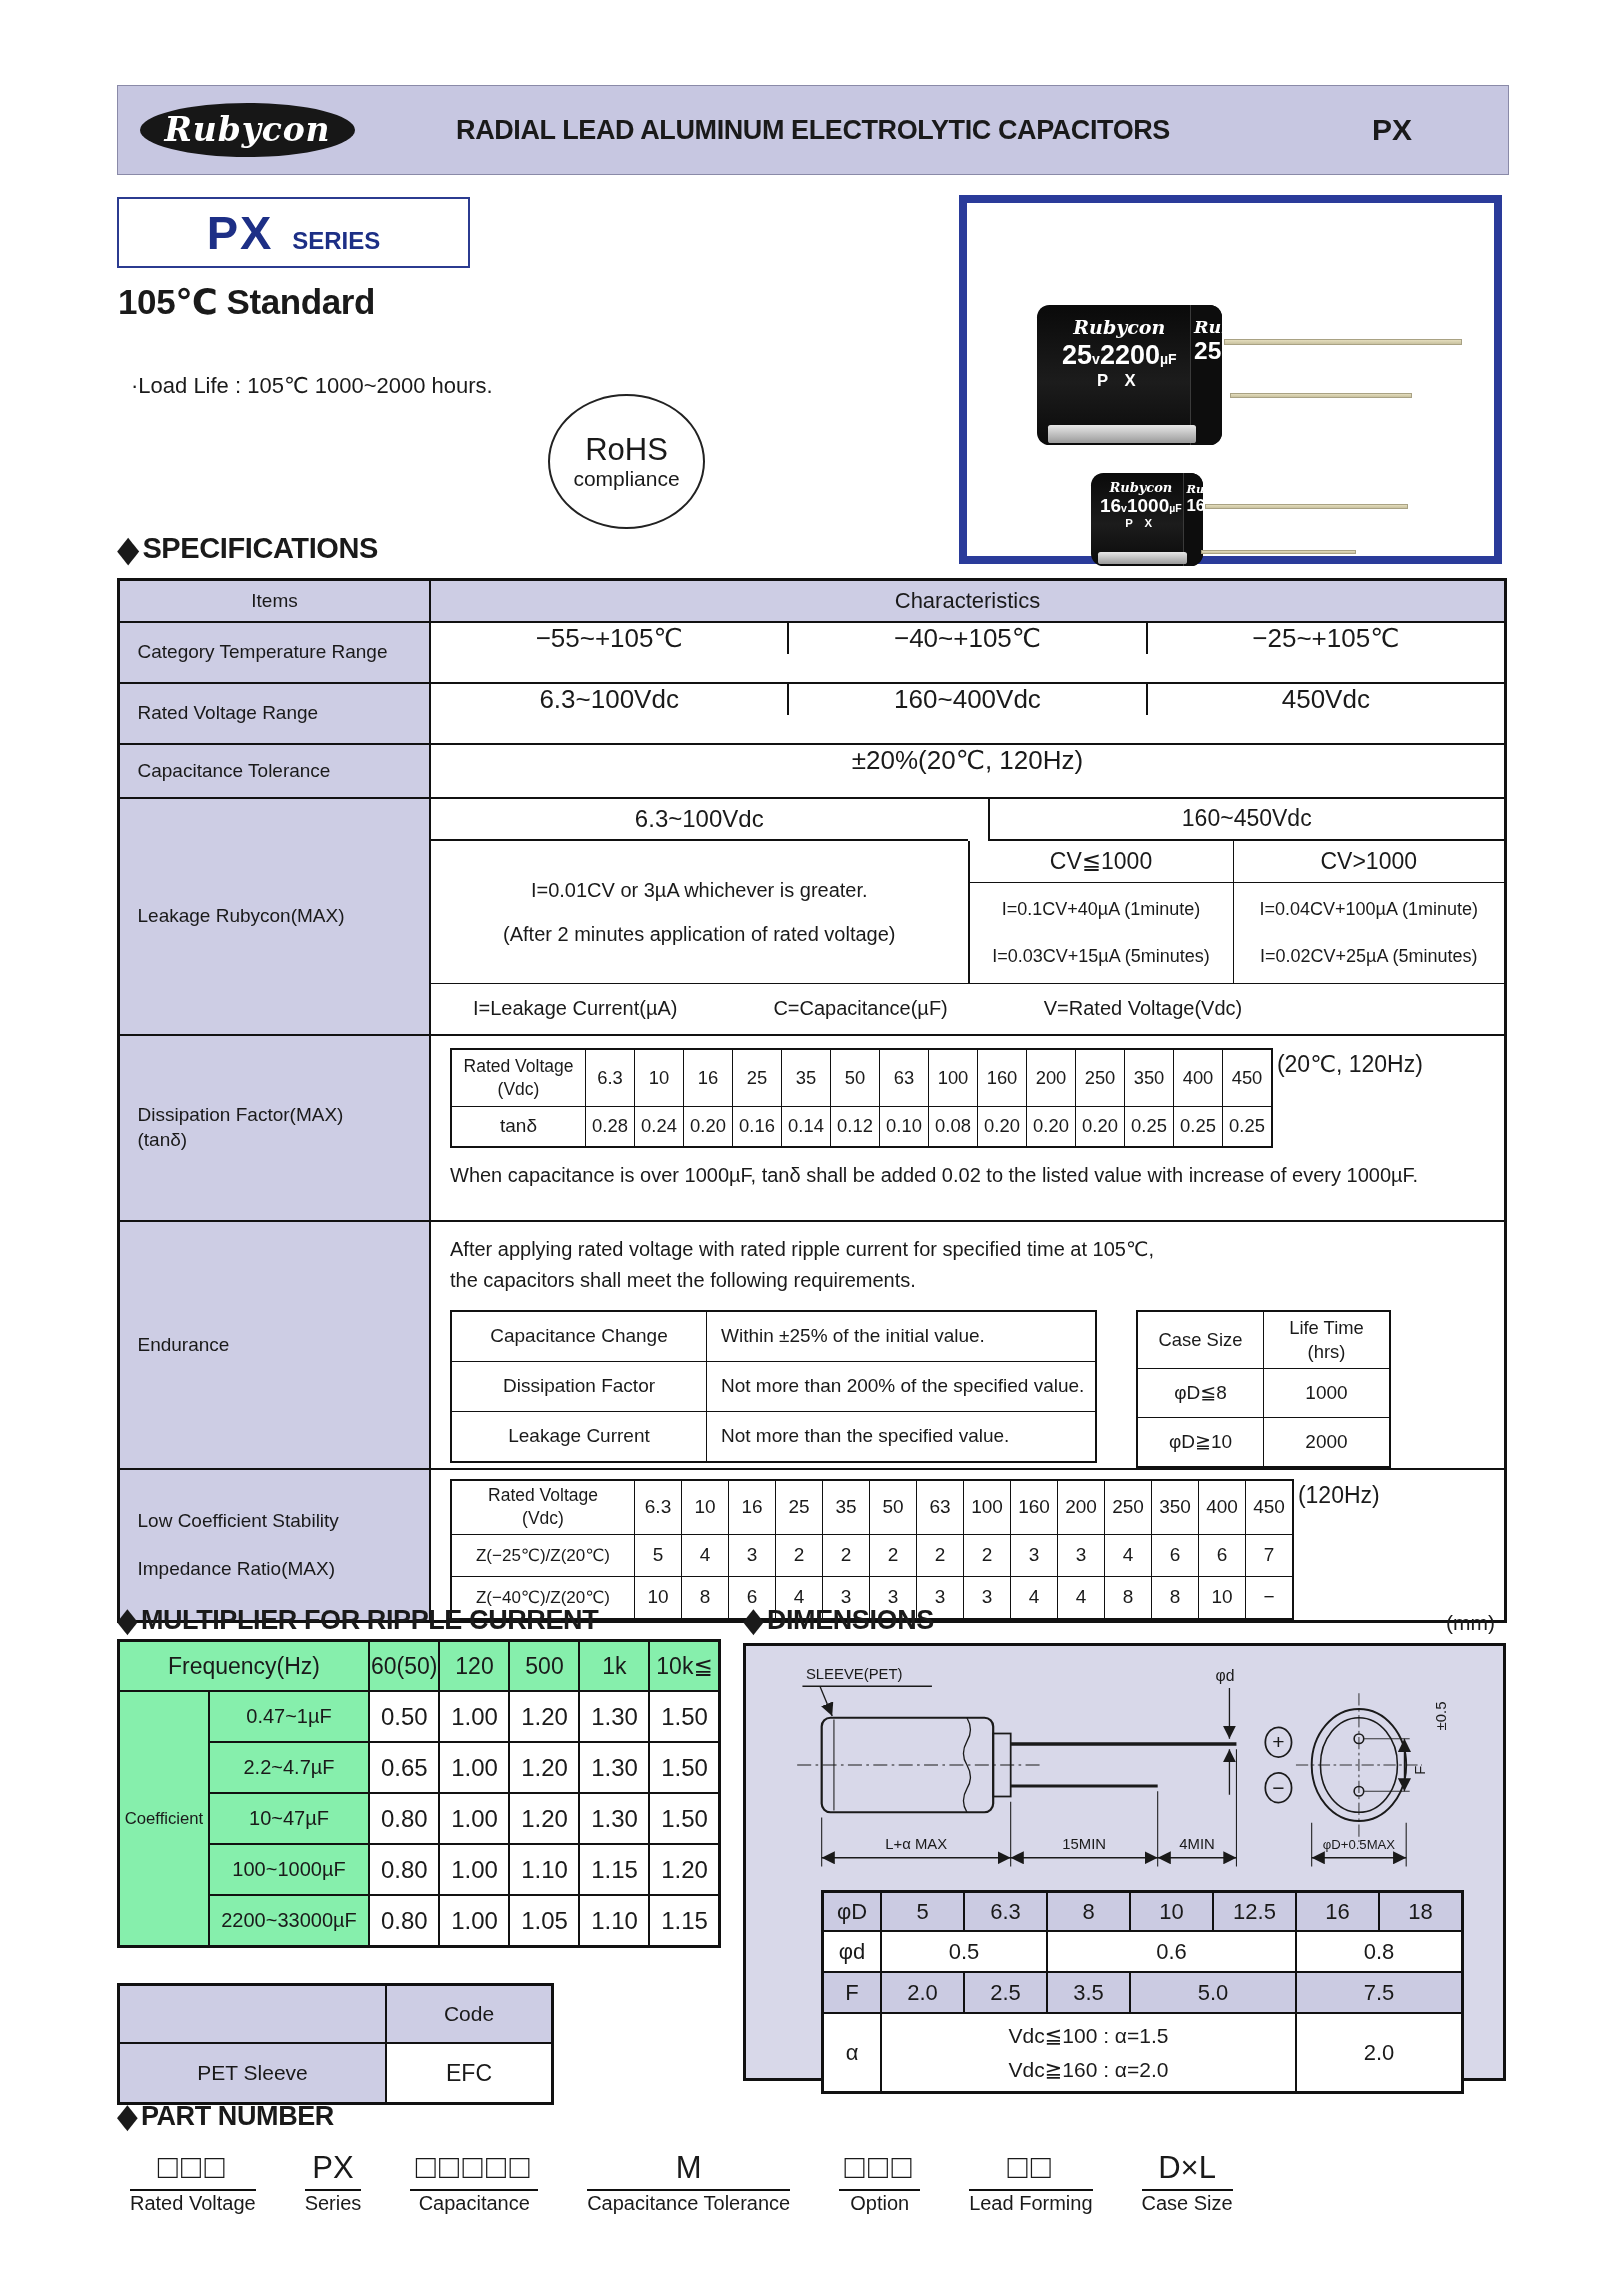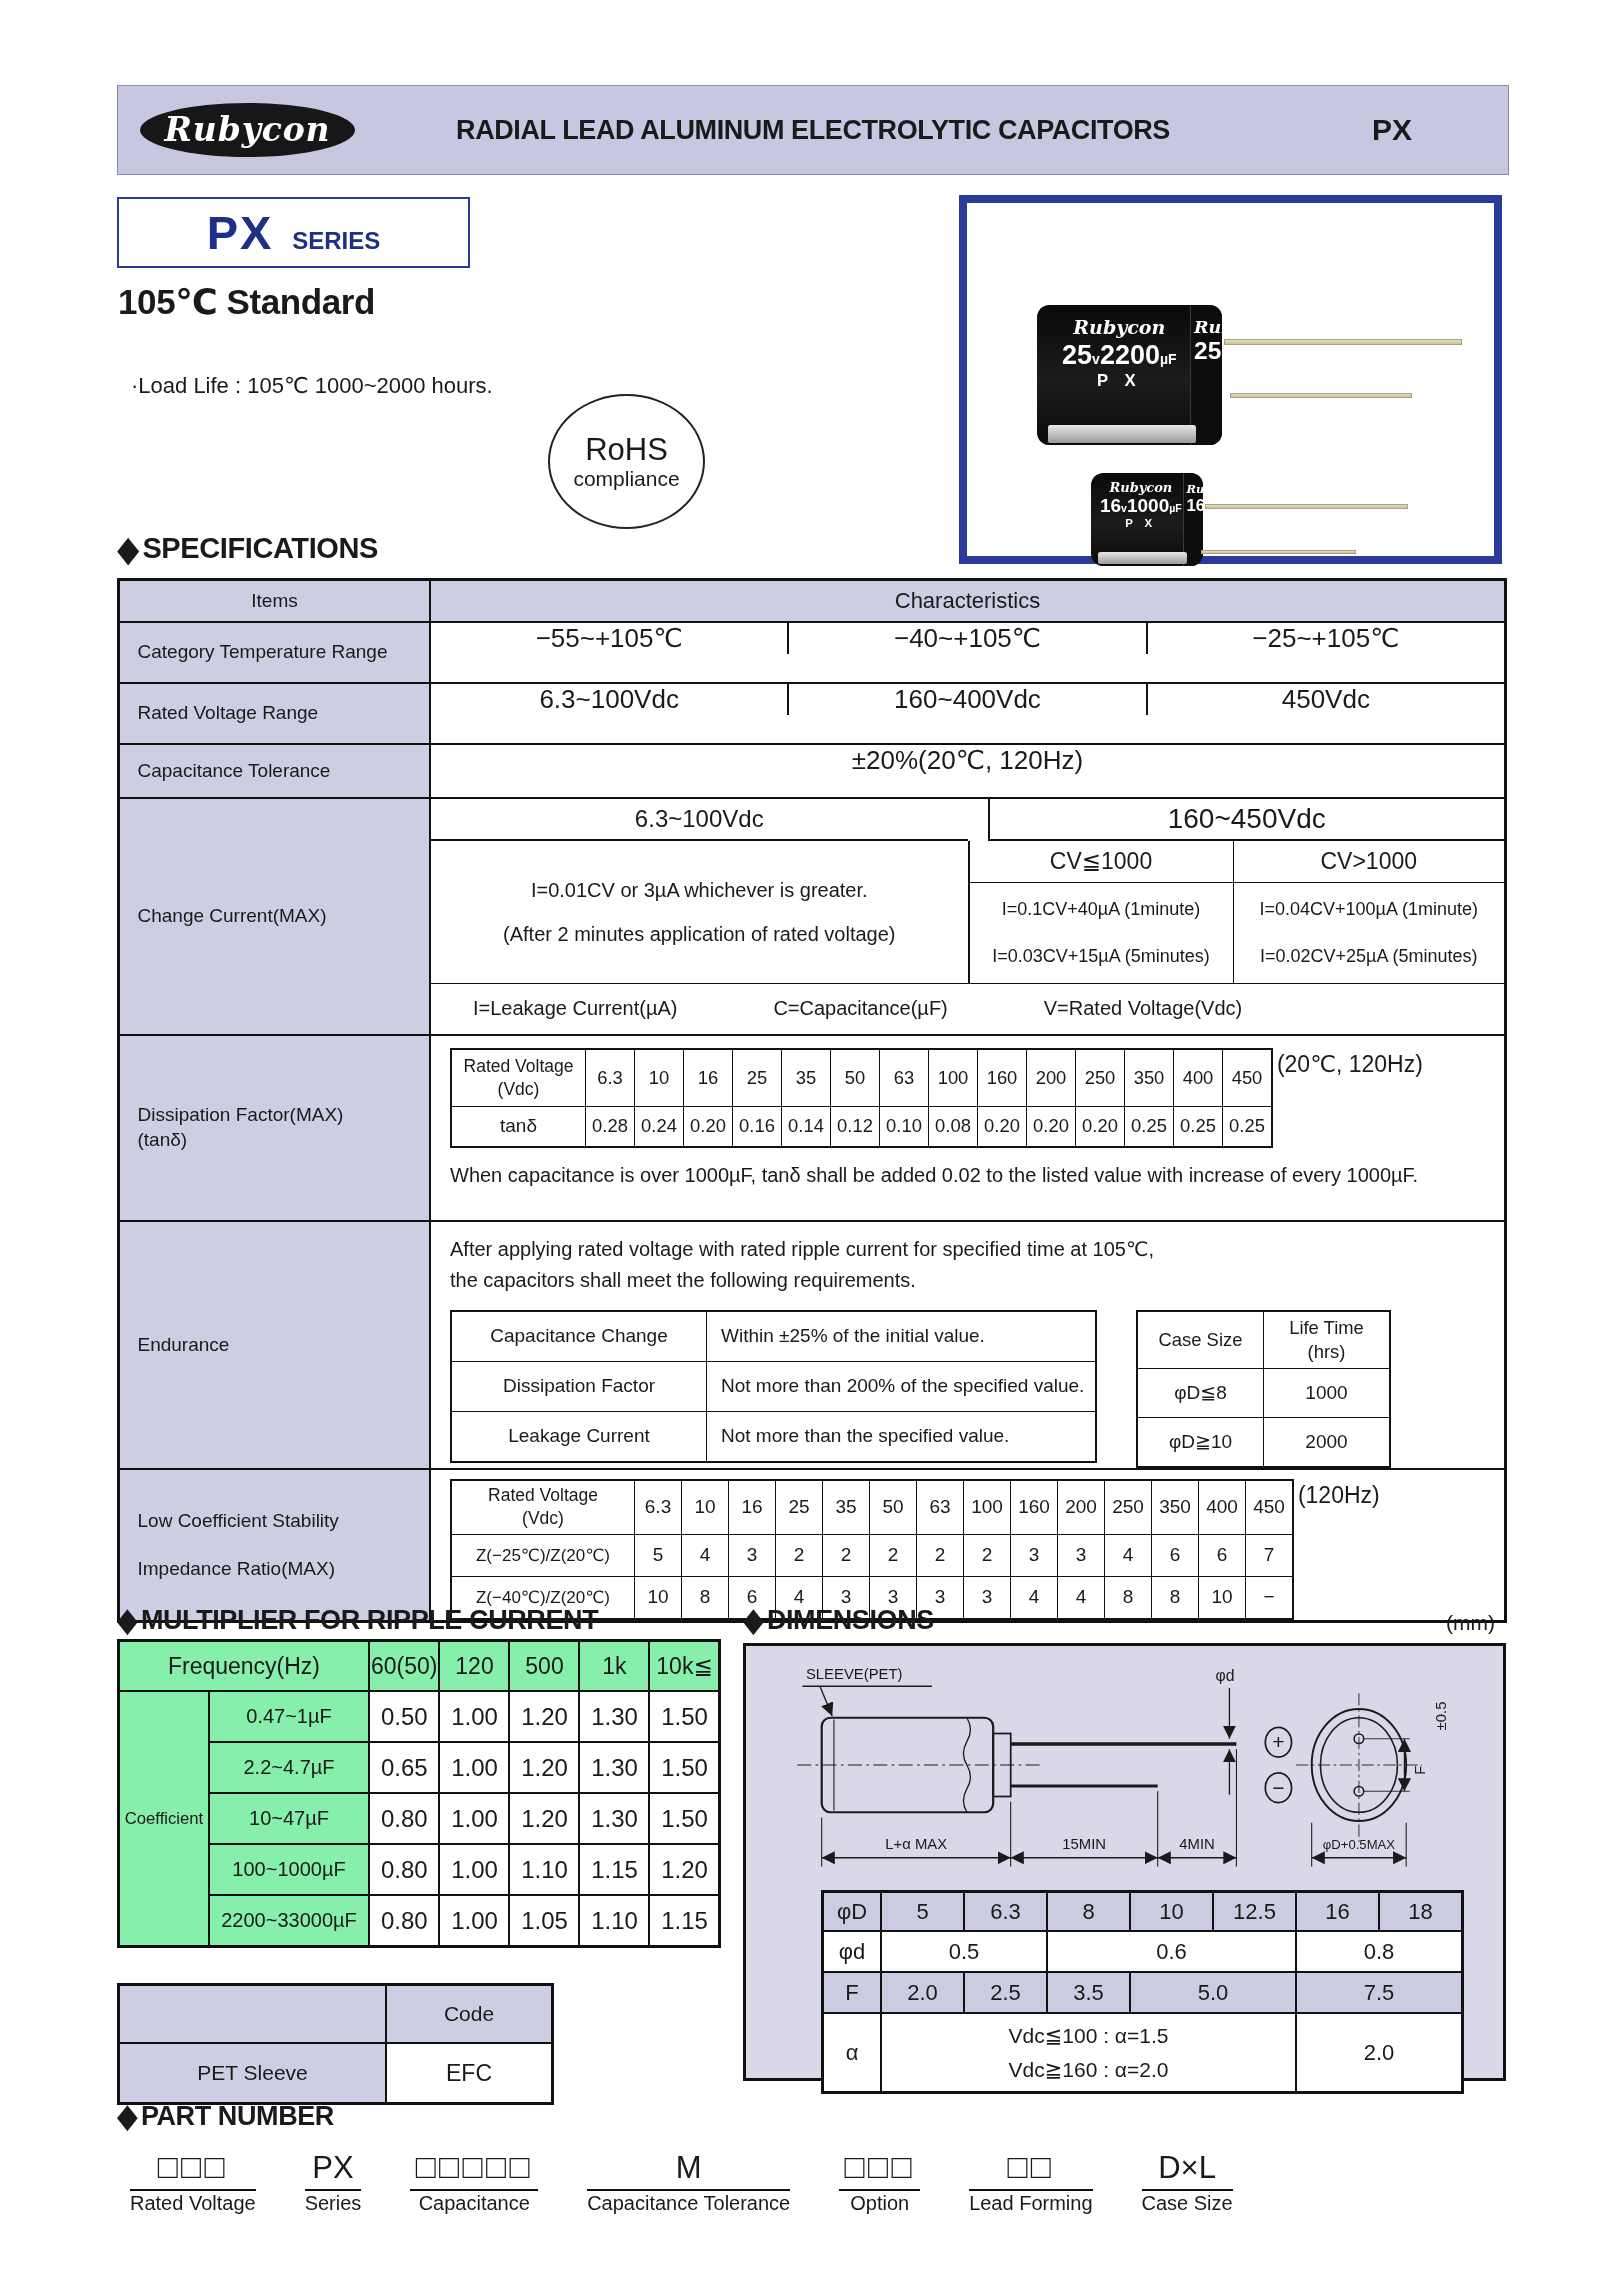--- a/index.html
+++ b/index.html
@@ -62,21 +62,21 @@
   .tripple>div{flex:1;display:flex;align-items:center;justify-content:center;font-size:26px;}
   .tripple>div+div{border-left:2.6px solid #111;}
   .center-val{display:flex;align-items:center;justify-content:center;font-size:26px;height:100%;}
   td.chars{padding:0;vertical-align:top;}
 
   
   .leak-grid{display:grid;height:235px;grid-template-columns:50% 24.7% 25.3%;
              grid-template-rows:42px 42px 1fr 51px;}
   .lk{display:flex;align-items:center;justify-content:center;}
   .lk-low-h{grid-column:1;grid-row:1;font-size:24px;border-bottom:2.6px solid #111;}
-  .lk-high-h{grid-column:2/4;grid-row:1;font-size:28px;border-left:2.6px solid #111;border-bottom:2.6px solid #111;margin-left:20px;}
+  .lk-high-h{grid-column:2/4;grid-row:1;font-size:23px;border-left:2.6px solid #111;border-bottom:2.6px solid #111;margin-left:20px;}
   .lk-low{grid-column:1;grid-row:2/4;flex-direction:column;font-size:20px;line-height:2.2;}
   .lk-cvle-h{grid-column:2;grid-row:2;font-size:23px;border-left:2.6px solid #111;border-bottom:1.8px solid #111;}
   .lk-cvgt-h{grid-column:3;grid-row:2;font-size:23px;border-left:1.8px solid #111;border-bottom:1.8px solid #111;}
   .lk-f{flex-direction:column;font-size:18px;line-height:2.6;}
   .lk-cvle{grid-column:2;grid-row:3;border-left:2.6px solid #111;}
   .lk-cvgt{grid-column:3;grid-row:3;border-left:1.8px solid #111;}
   .lk-legend{grid-column:1/4;grid-row:4;border-top:1.8px solid #111;justify-content:flex-start;
              padding-left:42px;column-gap:96px;font-size:20px;}
 
   
@@ -242,21 +242,21 @@
       </div>
           </td>
     </tr>
     <tr style="height:54px;">
       <th class="item-cell">Capacitance Tolerance</th>
       <td class="chars">
             <div class="center-val">±20%(20℃, 120Hz)</div>
           </td>
     </tr>
     <tr style="height:237px;">
-      <th class="item-cell">Change Current(MAX)</th>
+      <th class="item-cell">Leakage Rubycon(MAX)</th>
       <td class="chars">
         <div class="leak-grid">
           <div class="lk lk-low-h">6.3~100Vdc</div>
           <div class="lk lk-high-h">160~450Vdc</div>
           <div class="lk lk-low">
             <span>I=0.01CV or 3µA whichever is greater.</span>
             <span>(After 2 minutes application of rated voltage)</span>
           </div>
           <div class="lk lk-cvle-h">CV≦1000</div>
           <div class="lk lk-cvgt-h">CV&gt;1000</div>

